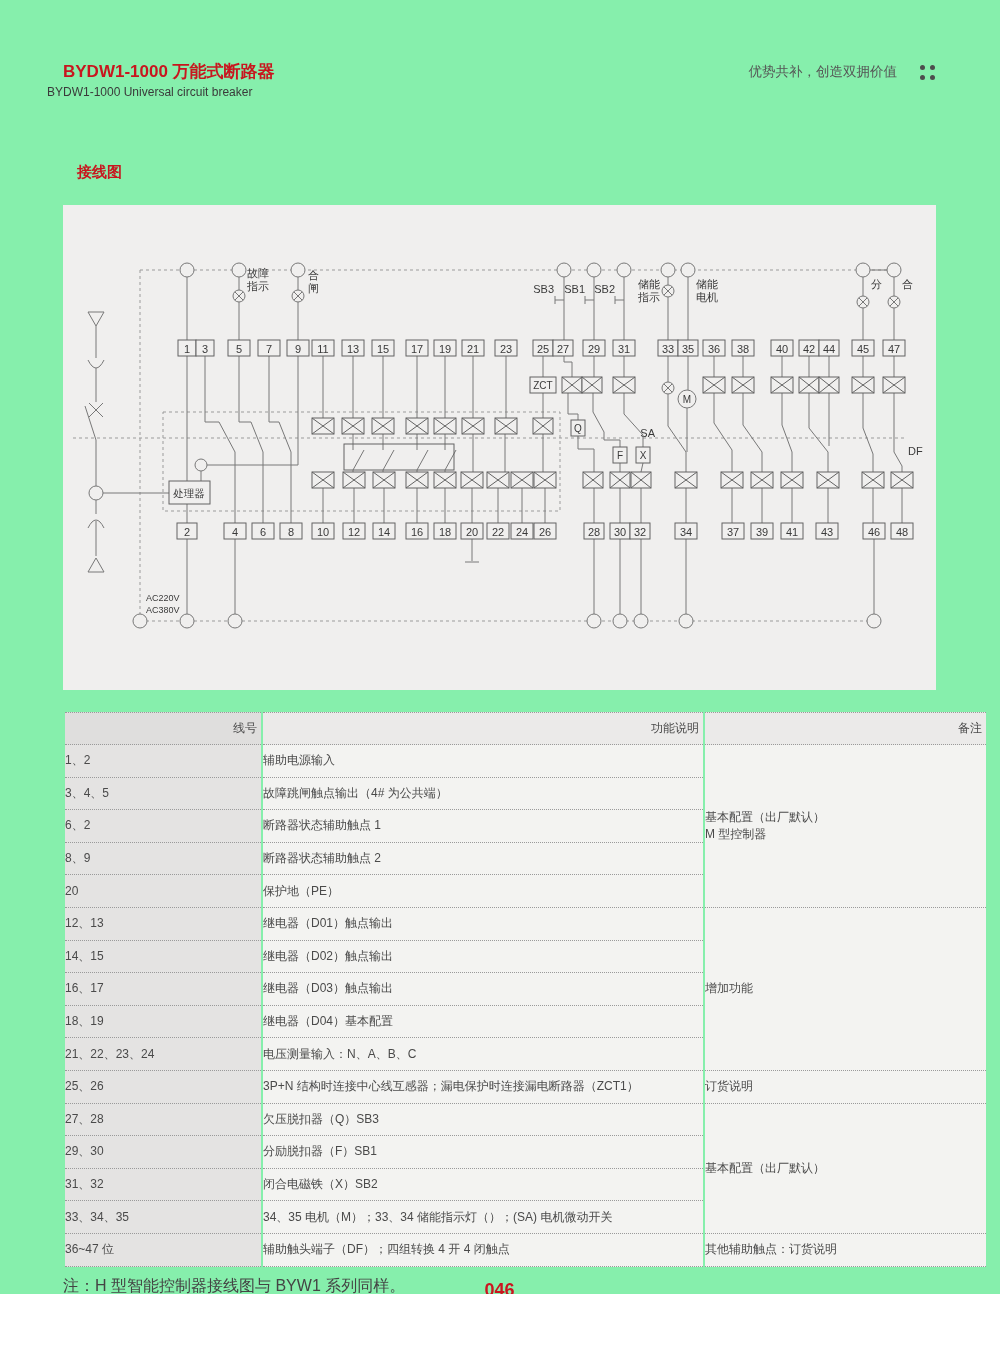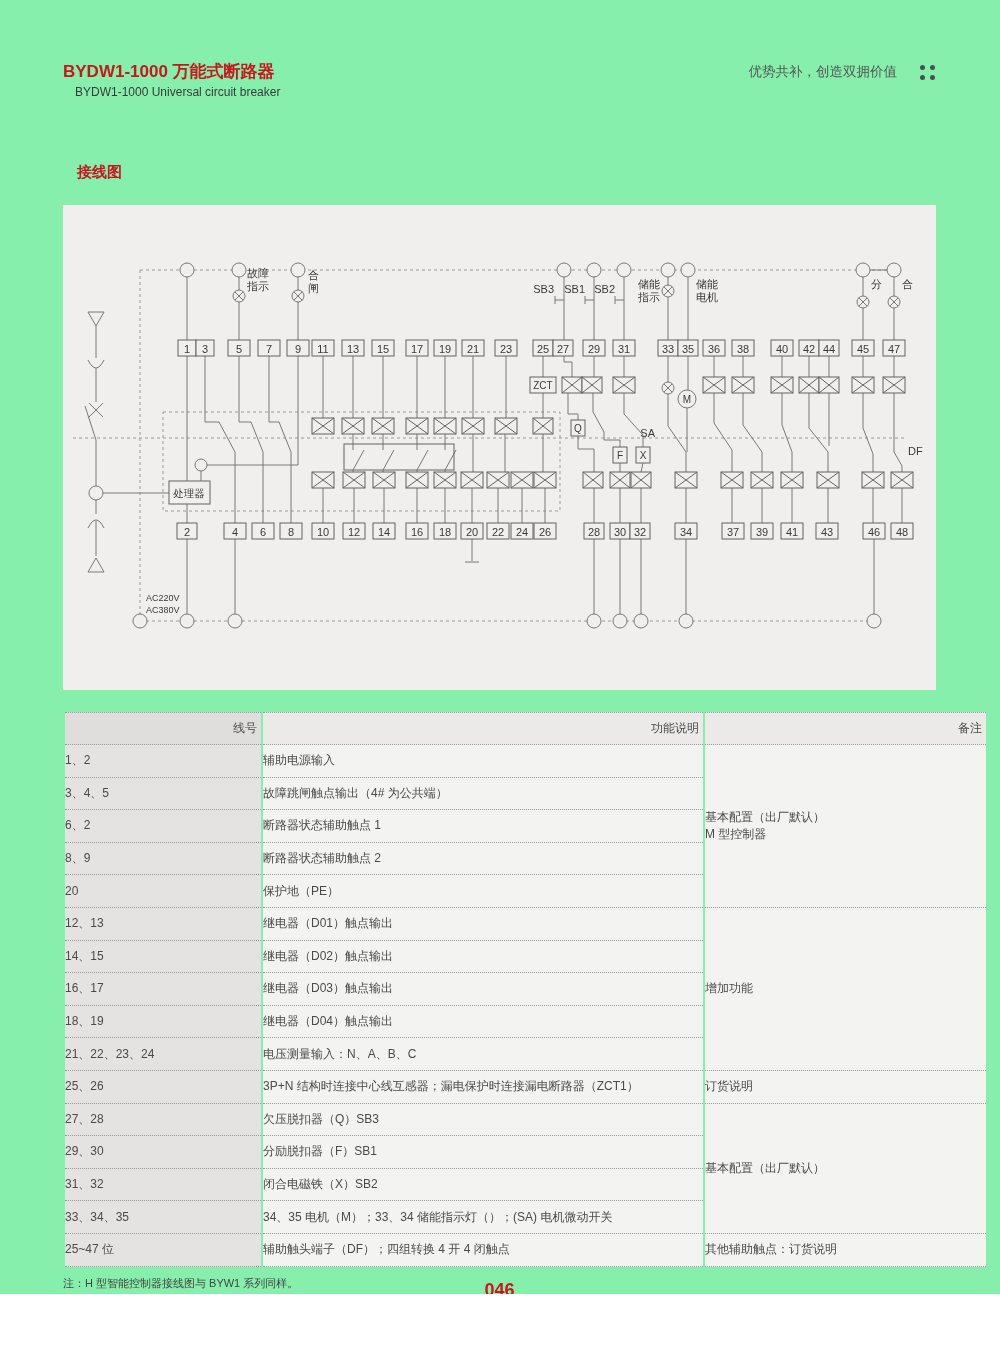--- a/index.html
+++ b/index.html
@@ -1,37 +1,37 @@
 <!DOCTYPE html>
 <html><head>
 <meta charset="utf-8">
 <style>
   html,body{margin:0;padding:0;background:#fff;}
   .page{position:relative;width:1000px;height:1294px;background:#86efac;
         font-family:"Liberation Sans","DejaVu Sans",sans-serif;overflow:hidden;}
   .title-cn{position:absolute;left:63px;top:60px;font-size:17px;font-weight:bold;color:#c8161e;}
-  .title-en{position:absolute;left:75px;top:85px;font-size:12px;color:#3a3a3a;}
+  .title-en{position:absolute;left:47px;top:85px;font-size:12px;color:#3a3a3a;}
   .slogan{position:absolute;top:63px;right:103px;font-size:13.5px;color:#555;text-align:center;}
   .dots{position:absolute;top:65px;right:64px;width:16px;height:16px;
         display:grid;grid-template-columns:7px 7px;grid-gap:3px;}
   .dots span{width:5px;height:5px;border-radius:50%;background:#4d4d4d;display:block;}
   .section-title{position:absolute;left:63px;top:149px;margin:14px;font-size:15px;font-weight:bold;color:#c8161e;}
   #diagram{position:absolute;left:63px;top:205px;}
   table.spec{position:absolute;left:63px;top:712px;width:873px;border-collapse:separate;
         border-spacing:2px 0;table-layout:fixed;font-size:12px;color:#4a4a4a;}
   table.spec th{font-weight:normal;text-align:right;height:31px;padding:0 4px 0 14px;
         border-top:1px dotted #9a9a9a;border-bottom:1px dotted #9a9a9a;color:#4a4a4a;}
   table.spec td{height:31.6px;padding:0 4px 0 0;border-bottom:1px dotted #9a9a9a;vertical-align:middle;}
   th.c1{background:#dfdedd;width:178px;}
   th.c2{background:#ebeae9;width:422px;}
   th.c3{background:#ebeae9;width:263px;}
   td.c1{background:#e4e3e2;}
   td.c2{background:#f3f3f1;}
   td.c3{background:#f3f3f1;white-space:pre-line;}
-  .note{position:absolute;left:63px;top:1276px;font-size:11px;color:#444;}
+  .note{position:absolute;left:63px;top:1276px;font-size:16px;color:#444;}
   .page-number{position:absolute;left:63px;top:1280px;width:873px;text-align:center;
         font-size:18px;font-weight:bold;color:#cb1520;}
 </style>
 </head>
 <body>
 
 <div class="page">
   <div class="title-cn">BYDW1-1000 万能式断路器</div>
   <div class="title-en">BYDW1-1000  Universal circuit breaker</div>
   <div class="slogan">优势共补，创造双拥价值</div>
@@ -434,21 +434,21 @@
         <tr>
           <td class="c1">14、15</td>
           <td class="c2">继电器（D02）触点输出</td>
         </tr>
         <tr>
           <td class="c1">16、17</td>
           <td class="c2">继电器（D03）触点输出</td>
         </tr>
         <tr>
           <td class="c1">18、19</td>
-          <td class="c2">继电器（D04）触点输出</td>
+          <td class="c2">继电器（D04）基本配置</td>
         </tr>
         <tr>
           <td class="c1">21、22、23、24</td>
           <td class="c2">电压测量输入：N、A、B、C</td>
         </tr>
         <tr>
           <td class="c1">25、26</td>
           <td class="c2">3P+N 结构时连接中心线互感器；漏电保护时连接漏电断路器（ZCT1）</td>
           <td class="c3" rowspan="1">订货说明</td>
         </tr>
@@ -463,21 +463,21 @@
         </tr>
         <tr>
           <td class="c1">31、32</td>
           <td class="c2">闭合电磁铁（X）SB2</td>
         </tr>
         <tr>
           <td class="c1">33、34、35</td>
           <td class="c2">34、35 电机（M）；33、34 储能指示灯（）；(SA) 电机微动开关</td>
         </tr>
         <tr>
-          <td class="c1">25~47 位</td>
+          <td class="c1">36~47 位</td>
           <td class="c2">辅助触头端子（DF）；四组转换 4 开 4 闭触点</td>
           <td class="c3" rowspan="1">其他辅助触点：订货说明</td>
         </tr>
       </tbody>
   </table>
 
   <div class="note">注：H 型智能控制器接线图与 BYW1 系列同样。</div>
   <div class="page-number">046</div>
 </div>
 

